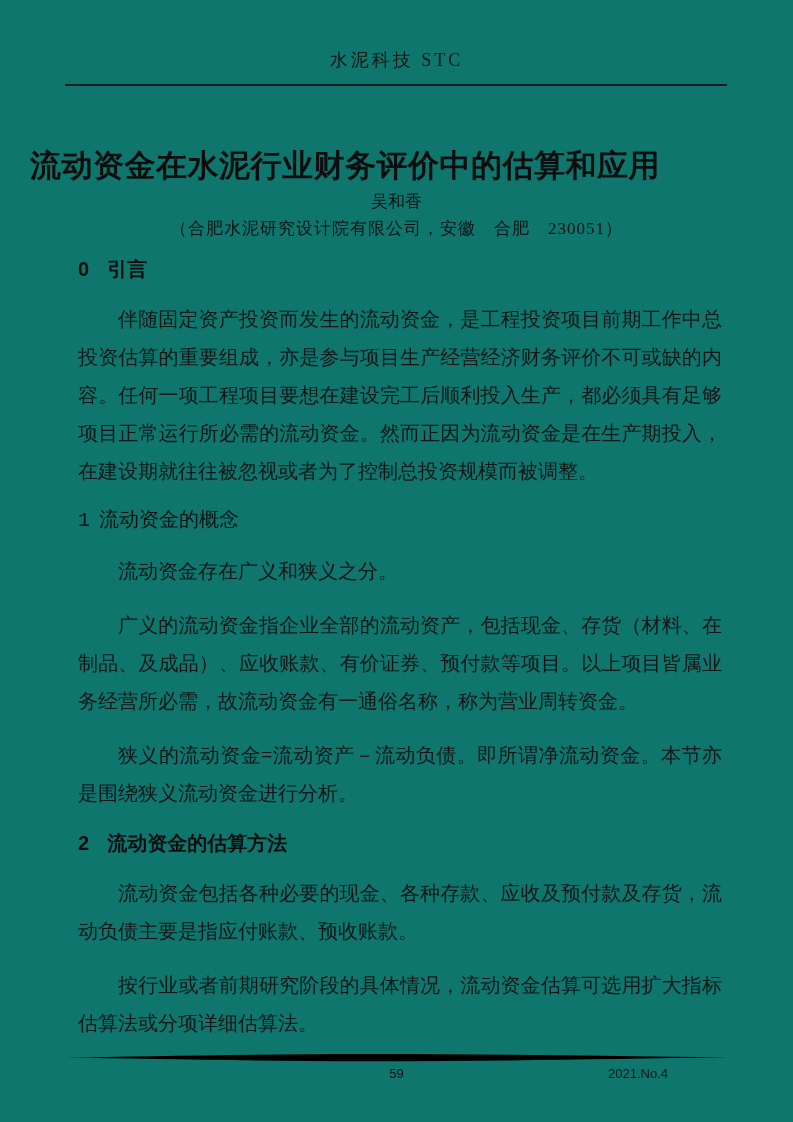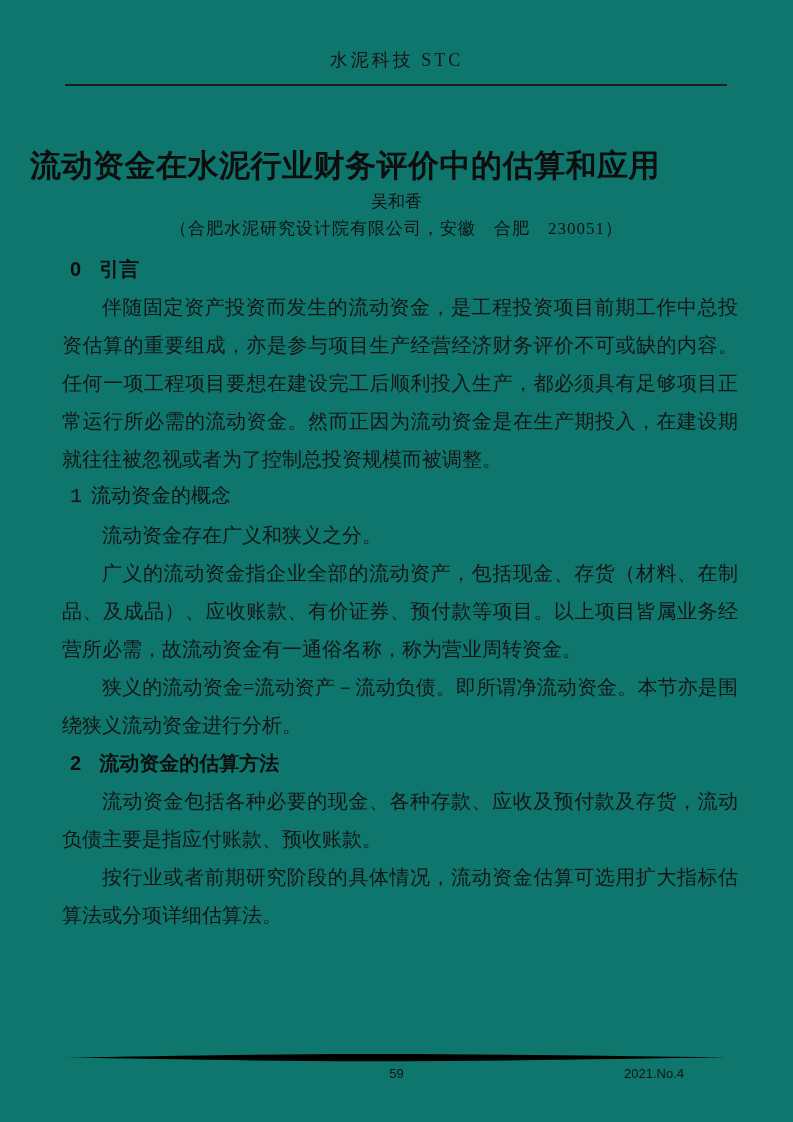--- a/index.html
+++ b/index.html
@@ -38,50 +38,50 @@
     text-align:center; font-size:17px;
   }
   .affiliation {
     position:absolute; top:217px; left:0; right:0;
     text-align:center; font-size:17px; letter-spacing:1px;
   }
   .content {
     position:absolute; top:250px; left:62px; width:676px;
   }
   .sec-heading {
-    margin:4px 8px; padding:0;
+    margin:4px 16px; padding:0;
     font-size:20px; line-height:30px;
     font-family:"Liberation Sans","DejaVu Sans",sans-serif;
     font-weight:bold; color:#0d0d0d;
   }
   .sec-heading .sec-num { margin-right:18px; }
   .sec-heading.plain {
     font-family:Liberation Mono, monospace;
     font-weight:normal; color:#111111;
   }
   .sec-heading.plain .sec-num { margin-right:9px; }
   p.body {
-    margin:0; padding:0;
+    margin:16px; padding:0;
     font-size:20px; line-height:38px;
     text-indent:2em;
     text-align:justify;
     color:#151515;
   }
   .footer-divider {
     position:absolute; top:1053px; left:65px;
     width:662px; height:9px;
   }
   .page-number {
     position:absolute; top:1066px; left:0; right:0;
     text-align:center;
     font-family:"Liberation Sans","DejaVu Sans",sans-serif;
     font-size:13px; color:#111111;
   }
   .issue {
-    position:absolute; top:1066px; right:109px;
+    position:absolute; top:1066px; right:125px;
     font-family:"Liberation Sans","DejaVu Sans",sans-serif;
     font-size:13px; color:#111111;
   }
 </style>
 </head>
 <body>
 
 <div class="page">
 
   <div class="journal-name">水泥科技 STC</div>

